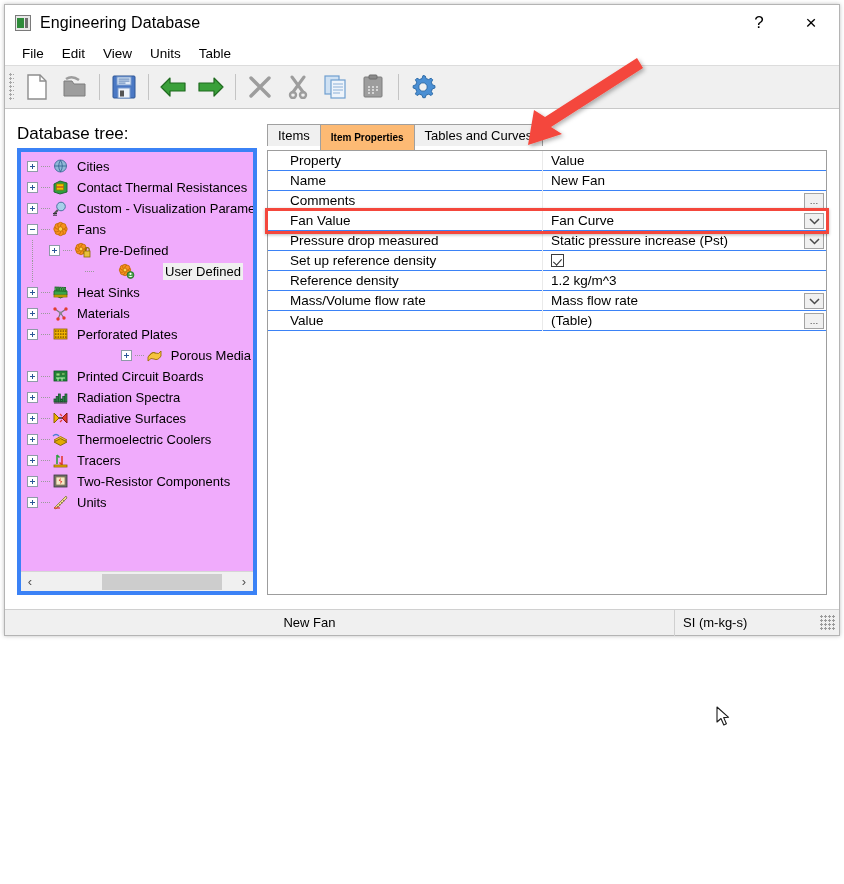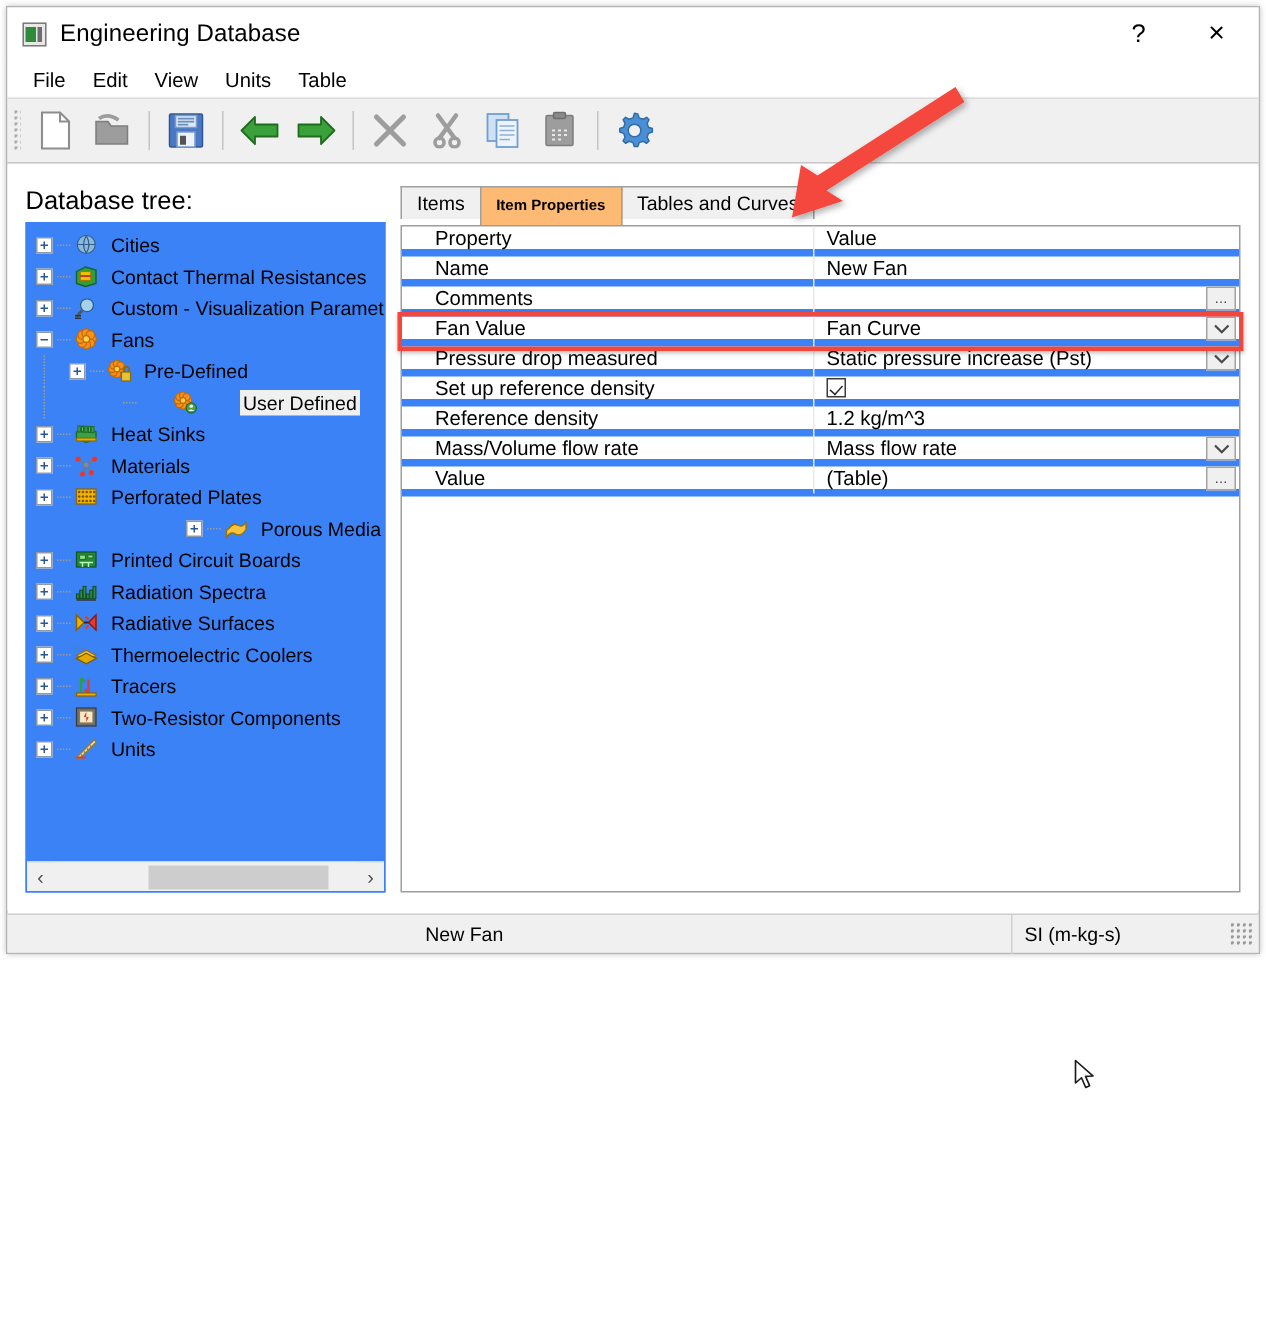--- a/index.html
+++ b/index.html
@@ -122,22 +122,22 @@
   
   #left-pane {
     position: absolute;
     left: 12px; top: 14px;
     width: 240px; bottom: 12px;
   }
   #tree-label { font-size: 17px; margin-bottom: 6px; }
   #tree-box {
     position: absolute;
     left: 0; right: 0; top: 24px; bottom: 0;
-    border: 1px solid #3b82f6;
-    background: #3b82f6;
+    border: 4px solid #3b82f6;
+    background: #f0abfc;
     overflow: hidden;
   }
   #tree-scroll {
     position: absolute;
     left:0; right:0; top:0; bottom: 21px;
     overflow: hidden;
     padding-top: 4px;
   }
   .tnode {
     display: flex;
@@ -239,21 +239,21 @@
     position: absolute;
     left: 0; right: 0; top: 26px; bottom: 0;
     border: 1px solid #9d9d9d;
     background: #ffffff;
     overflow: hidden;
   }
   .grow {
     position: relative;
     height: 20px;
     display: flex;
-    border-bottom: 5px solid #3b82f6;
+    border-bottom: 1px solid #3b82f6;
     font-size: 13.5px;
     align-items: center;
     cursor: default;
   }
   .gcell-prop {
     width: 275px;
     flex: 0 0 auto;
     padding-left: 22px;
     border-right: 1px solid #eaeaea;
     height: 20px;

